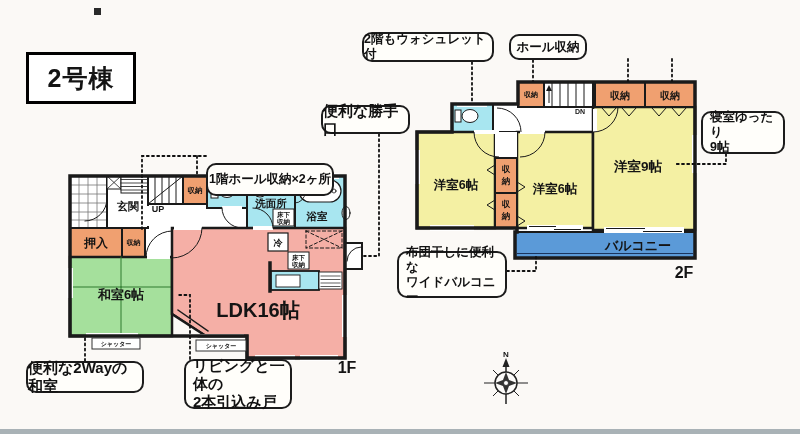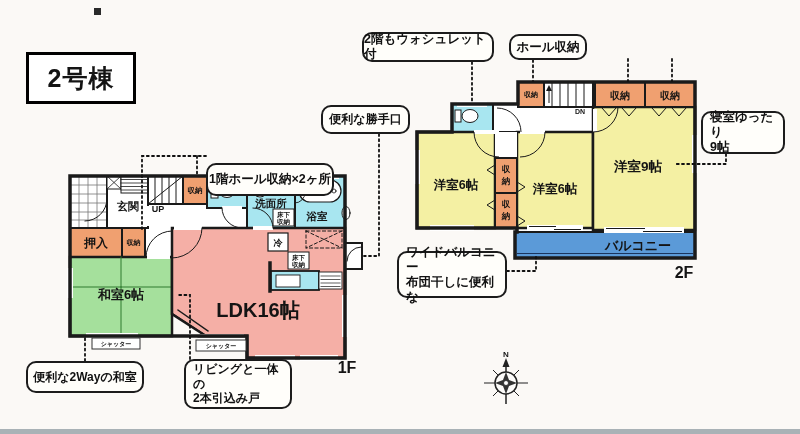--- a/index.html
+++ b/index.html
@@ -6,21 +6,21 @@
   body{font-family:"Liberation Sans","DejaVu Sans",sans-serif;}
   .stage{position:relative;width:800px;height:434px;background:#fbf9f6;overflow:hidden;color:#141414;}
   .plan-svg{position:absolute;left:0;top:0;}
   .callout{position:absolute;background:#fffefa;border:2.5px solid #1c1c1c;border-radius:10px;
            display:flex;flex-direction:column;justify-content:center;align-items:center;
            font-weight:bold;color:#111;line-height:1.2;box-sizing:border-box;}
   .callout.left{align-items:flex-start;padding-left:7px;}
   .title-box{position:absolute;left:26px;top:52px;width:110px;height:52px;background:#fff;
              border:3.5px solid #000;display:flex;align-items:center;justify-content:center;
              font-size:25px;font-weight:bold;letter-spacing:1px;box-sizing:border-box;}
-  .fs12{font-size:12.5px;} .fs13{font-size:12px;}
+  .fs12{font-size:12.5px;} .fs13{font-size:15px;}
   .scan-strip{position:absolute;left:0;top:429px;width:800px;height:5px;background:#a9b2b6;}
   .scan-dot{position:absolute;left:94px;top:8px;width:7px;height:7px;background:#2a2a2a;}
   svg text{fill:#141414;font-weight:bold;font-family:"Liberation Sans","DejaVu Sans",sans-serif;}
 </style>
 </head>
 <body>
 
 <div class="stage">
 
   <svg class="plan-svg" width="800" height="434" viewBox="0 0 800 434">
@@ -287,22 +287,22 @@
     <span>便利な勝手口</span>
   </div>
   <div class="callout fs12" style="left:206px;top:139px;width:128px;height:33px;margin-top:24px;">
     <span>1階ホール収納×2ヶ所</span>
   </div>
   <div class="callout left fs12" style="left:701px;top:111px;width:84px;height:43px;">
     <span>寝室ゆったり</span>
     <span>9帖</span>
   </div>
   <div class="callout left fs12" style="left:397px;top:251px;width:110px;height:47px;">
+    <span>布団干しに便利な</span>
     <span>ワイドバルコニー</span>
-    <span>布団干しに便利な</span>
   </div>
   <div class="callout fs13" style="left:26px;top:361px;width:118px;height:32px;">
     <span>便利な2Wayの和室</span>
   </div>
   <div class="callout left fs13" style="left:184px;top:359px;width:108px;height:50px;">
     <span>リビングと一体の</span>
     <span>2本引込み戸</span>
   </div>
 
   <div class="scan-dot"></div>

